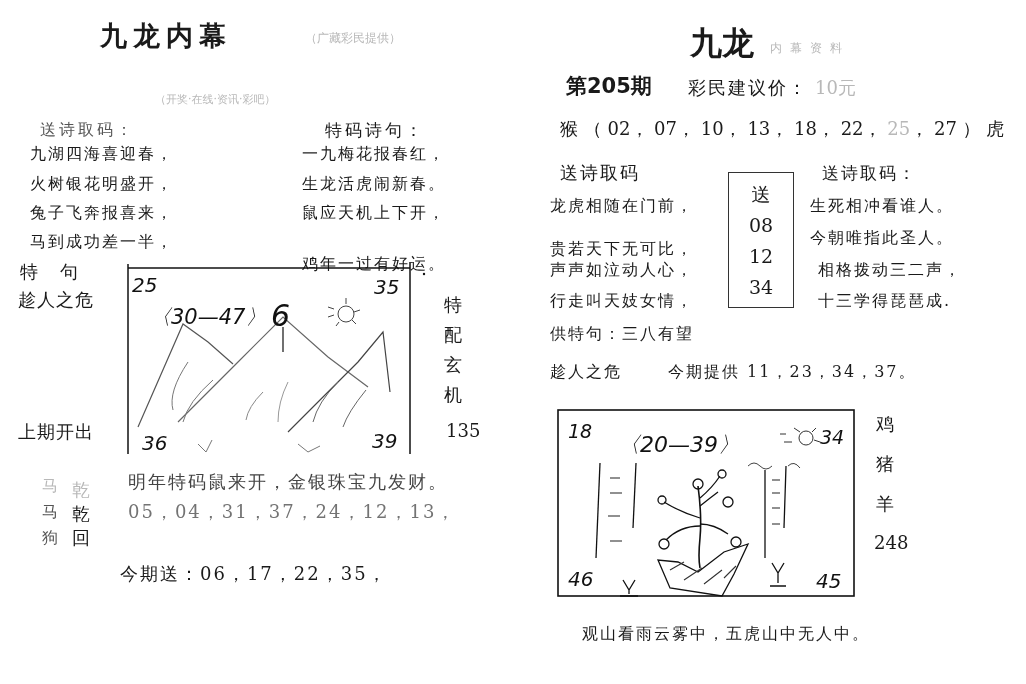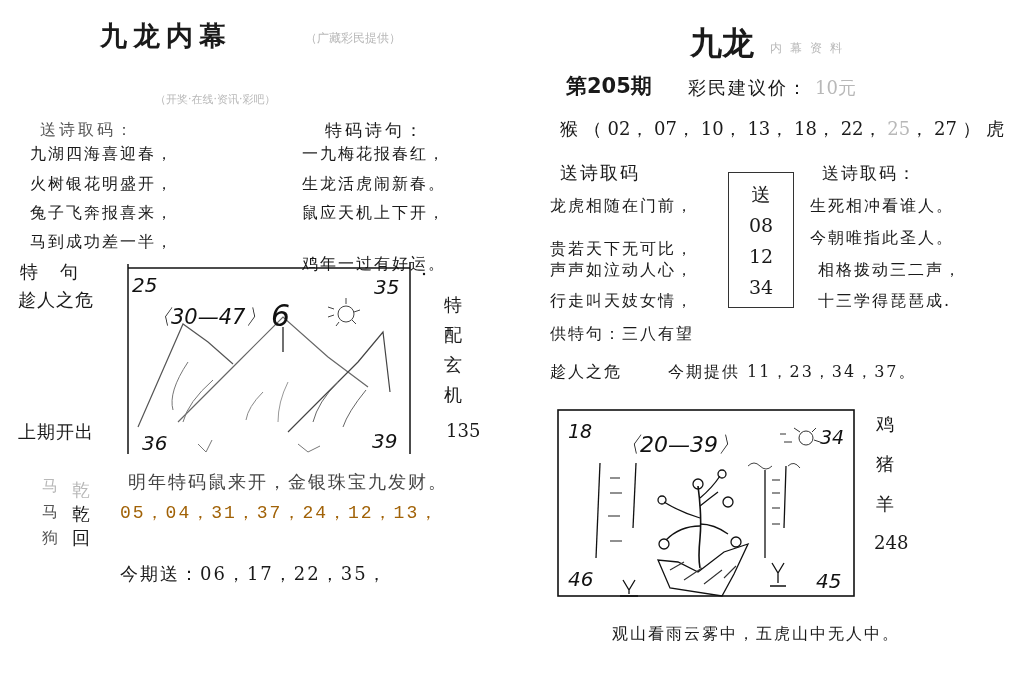--- a/index.html
+++ b/index.html
@@ -84,21 +84,21 @@
     <div class="faint">马</div>
     <div>马</div>
     <div>狗</div>
   </div>
   <div class="abs t18" style="left:72px;top:478px;line-height:24px;">
     <div class="faint">乾</div>
     <div>乾</div>
     <div>回</div>
   </div>
   <div class="abs t18" style="left:128px;top:470px;letter-spacing:2px;color:#444;">明年特码鼠来开，金银珠宝九发财。</div>
-  <div class="abs t18" style="left:120px;top:500px;letter-spacing:2px;color:#a16207;font-family:Liberation Mono, monospace;">05，04，31，37，24，12，13，</div>
+  <div class="abs t18" style="left:128px;top:500px;letter-spacing:2px;color:#737373;">05，04，31，37，24，12，13，</div>
   <div class="abs t18" style="left:120px;top:562px;letter-spacing:2px;">今期送：06，17，22，35，</div>
 </div>
 
 <div>
 
   <div class="abs bold sans" style="left:690px;top:22px;font-size:32px;">九龙</div>
   <div class="abs faint" style="left:770px;top:40px;font-size:12px;letter-spacing:8px;">内幕资料</div>
 
   <div class="abs bold sans" style="left:566px;top:72px;font-size:21px;">第205期</div>
   <div class="abs t18" style="left:688px;top:76px;letter-spacing:2px;">彩民建议价：</div>
@@ -182,14 +182,14 @@
     <text x="60" y="44" class="hw" font-size="22">〈20—39〉</text>
   </svg>
 
   <div class="abs t18 vcol" style="left:876px;top:404px;line-height:40px;">
     <span>鸡</span>
     <span>猪</span>
     <span>羊</span>
   </div>
   <div class="abs t18" style="left:874px;top:532px;">248</div>
 
-  <div class="abs t20" style="left:612px;top:624px;font-family:Liberation Serif, serif;">观山看雨云雾中，五虎山中无人中。</div>
+  <div class="abs t20" style="left:582px;top:624px;font-family:Liberation Serif, serif;">观山看雨云雾中，五虎山中无人中。</div>
 </div>
 
 </body></html>

